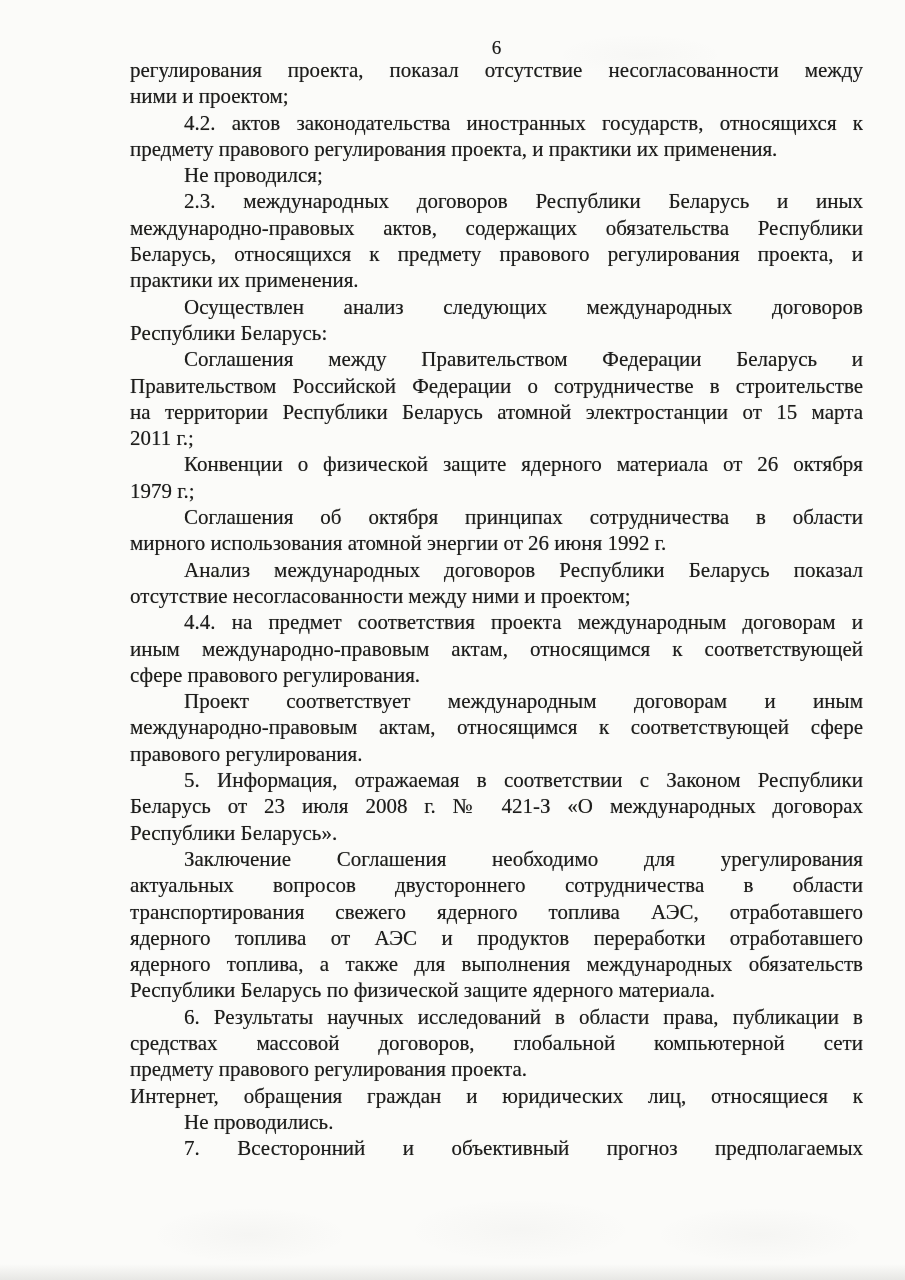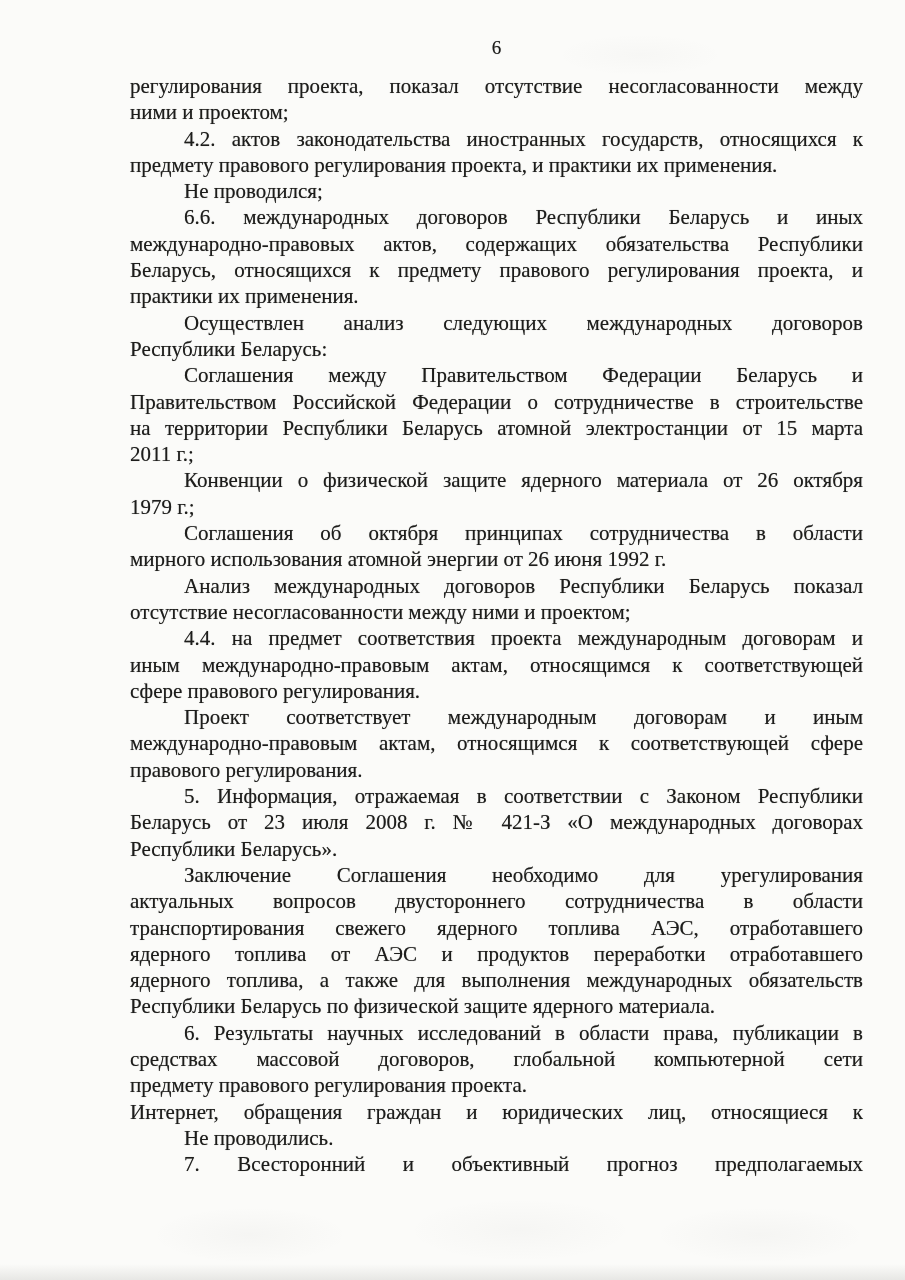--- a/index.html
+++ b/index.html
@@ -33,21 +33,21 @@
     top: 36px;
     left: 130px;
     width: 733px;
     text-align: center;
     font-size: 19px;
     line-height: 24px;
     text-shadow: 0 0 0.7px rgba(20,20,20,0.5);
   }
   .content {
     position: absolute;
-    top: 73px;
+    top: 57px;
     left: 130px;
     width: 733px;
   }
   .para { margin: 0; padding: 0; }
   .line {
     font-size: 21px;
     height: 26.3px;
     line-height: 26.3px;
     text-align: justify;
     text-align-last: justify;
@@ -74,21 +74,21 @@
         <div class="line last">ними и проектом;</div>
       </div>
       <div class="para">
         <div class="line indent">4.2. актов законодательства иностранных государств, относящихся к</div>
         <div class="line last">предмету правового регулирования проекта, и практики их применения.</div>
       </div>
       <div class="para">
         <div class="line last indent">Не проводился;</div>
       </div>
       <div class="para">
-        <div class="line indent">6.6. международных договоров Республики Беларусь и иных</div>
+        <div class="line indent">2.3. международных договоров Республики Беларусь и иных</div>
         <div class="line">международно-правовых актов, содержащих обязательства Республики</div>
         <div class="line">Беларусь, относящихся к предмету правового регулирования проекта, и</div>
         <div class="line last">практики их применения.</div>
       </div>
       <div class="para">
         <div class="line indent">Осуществлен анализ следующих международных договоров</div>
         <div class="line last">Республики Беларусь:</div>
       </div>
       <div class="para">
         <div class="line indent">Соглашения между Правительством Федерации Беларусь и</div>

